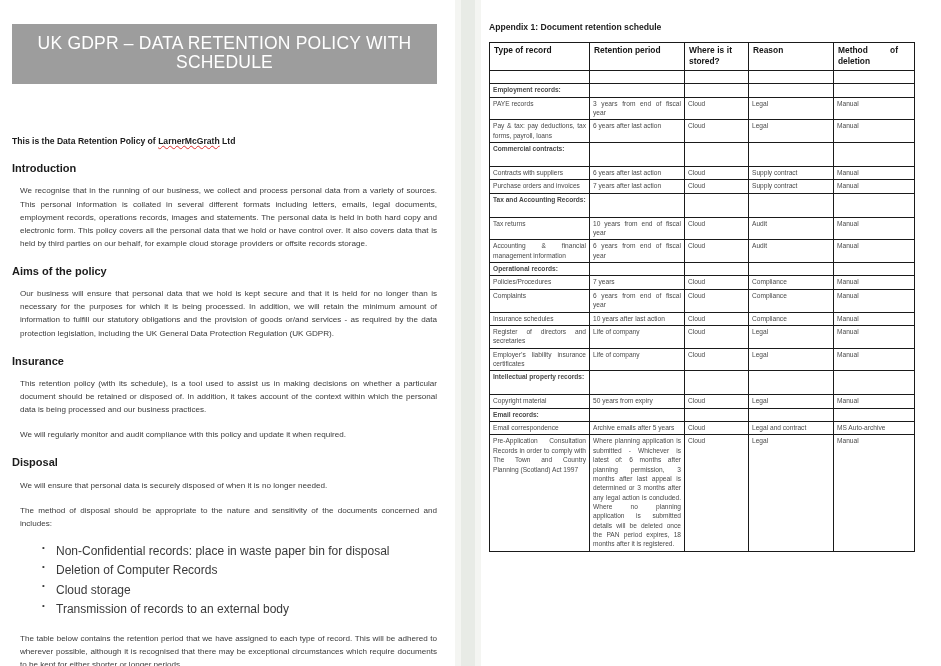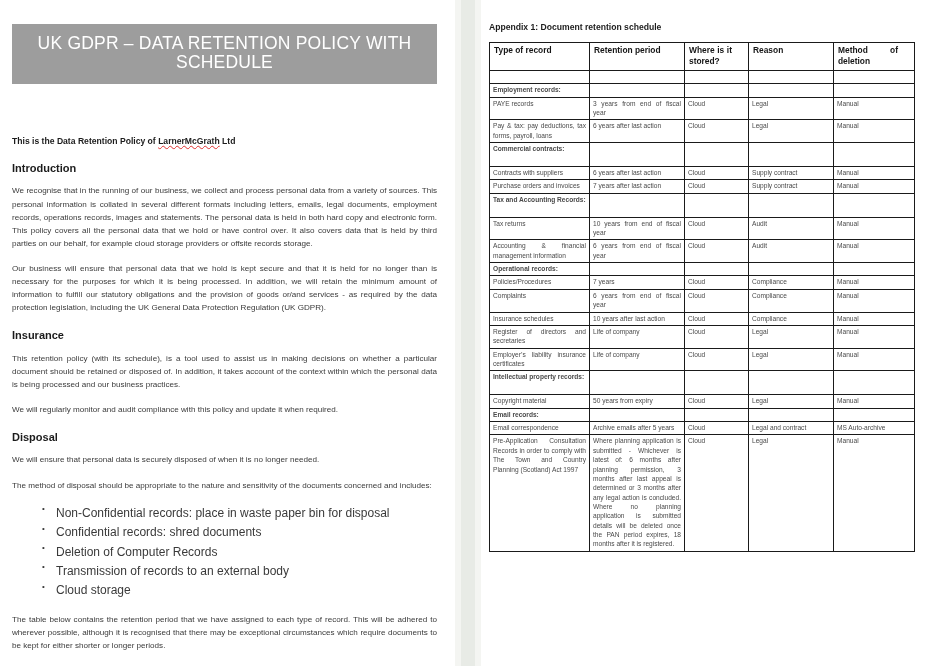--- a/index.html
+++ b/index.html
@@ -79,21 +79,21 @@
     font-weight: bold;
     color: #1c1c1c;
     margin: 14px 0 9px 0;
     line-height: 1.3;
   }
   p.para {
     font-size: 8.1px;
     color: #3a3a3a;
     text-align: justify;
     line-height: 1.62;
-    margin: 0 0 12px 0;
+    margin: 0 0 12px 8px;
   }
   ul.disposal-list {
     margin: 0 0 12px 0;
     padding-left: 30px;
     list-style: none;
   }
   ul.disposal-list li {
     font-size: 12px;
     color: #3a3a3a;
     line-height: 1.62;
@@ -174,35 +174,35 @@
 
     <div class="title-banner">UK GDPR – DATA RETENTION POLICY WITH SCHEDULE</div>
 
     <div class="body-col">
 
       <p class="lead"><span>This is the Data Retention Policy of </span><span class="misspelled">LarnerMcGrath</span><span> Ltd</span></p>
 
       <div id="sections-host">
           <h2 class="section">Introduction</h2>
           <p class="para">We recognise that in the running of our business, we collect and process personal data from a variety of sources. This personal information is collated in several different formats including letters, emails, legal documents, employment records, operations records, images and statements. The personal data is held in both hard copy and electronic form. This policy covers all the personal data that we hold or have control over.  It also covers data that is held by third parties on our behalf, for example cloud storage providers or offsite records storage.</p>
+          <h2 class="section">Aims of the policy</h2>
           <p class="para">Our business will ensure that personal data that we hold is kept secure and that it is held for no longer than is necessary for the purposes for which it is being processed. In addition, we will retain the minimum amount of information to fulfill our statutory obligations and the provision of goods or/and services - as required by the data protection legislation, including the UK General Data Protection Regulation (UK GDPR).</p>
           <h2 class="section">Insurance</h2>
           <p class="para">This retention policy (with its schedule), is a tool used to assist us in making decisions on whether a particular document should be retained or disposed of. In addition, it takes account of the context within which the personal data is being processed and our business practices.</p>
           <p class="para">We will regularly monitor and audit compliance with this policy and update it when required.</p>
           <h2 class="section">Disposal</h2>
           <p class="para">We will ensure that personal data is securely disposed of when it is no longer needed.</p>
           <p class="para">The method of disposal should be appropriate to the nature and sensitivity of the documents concerned and includes:</p>
         </div>
 
       <ul class="disposal-list" id="disposal-host">
           <li>Non-Confidential records: place in waste paper bin for disposal</li>
-          <li>Confidential records: shred documents</li>
           <li>Deletion of Computer Records</li>
+          <li>Cloud storage</li>
           <li>Transmission of records to an external body</li>
-          <li>Cloud storage</li>
         </ul>
 
       <p class="para">The table below contains the retention period that we have assigned to each type of record. This will be adhered to wherever possible, although it is recognised that there may be exceptional circumstances which require documents to be kept for either shorter or longer periods.</p>
     </div>
   </div>
 
   <div class="gutter"></div>
 
   <div class="page page-right">
 

